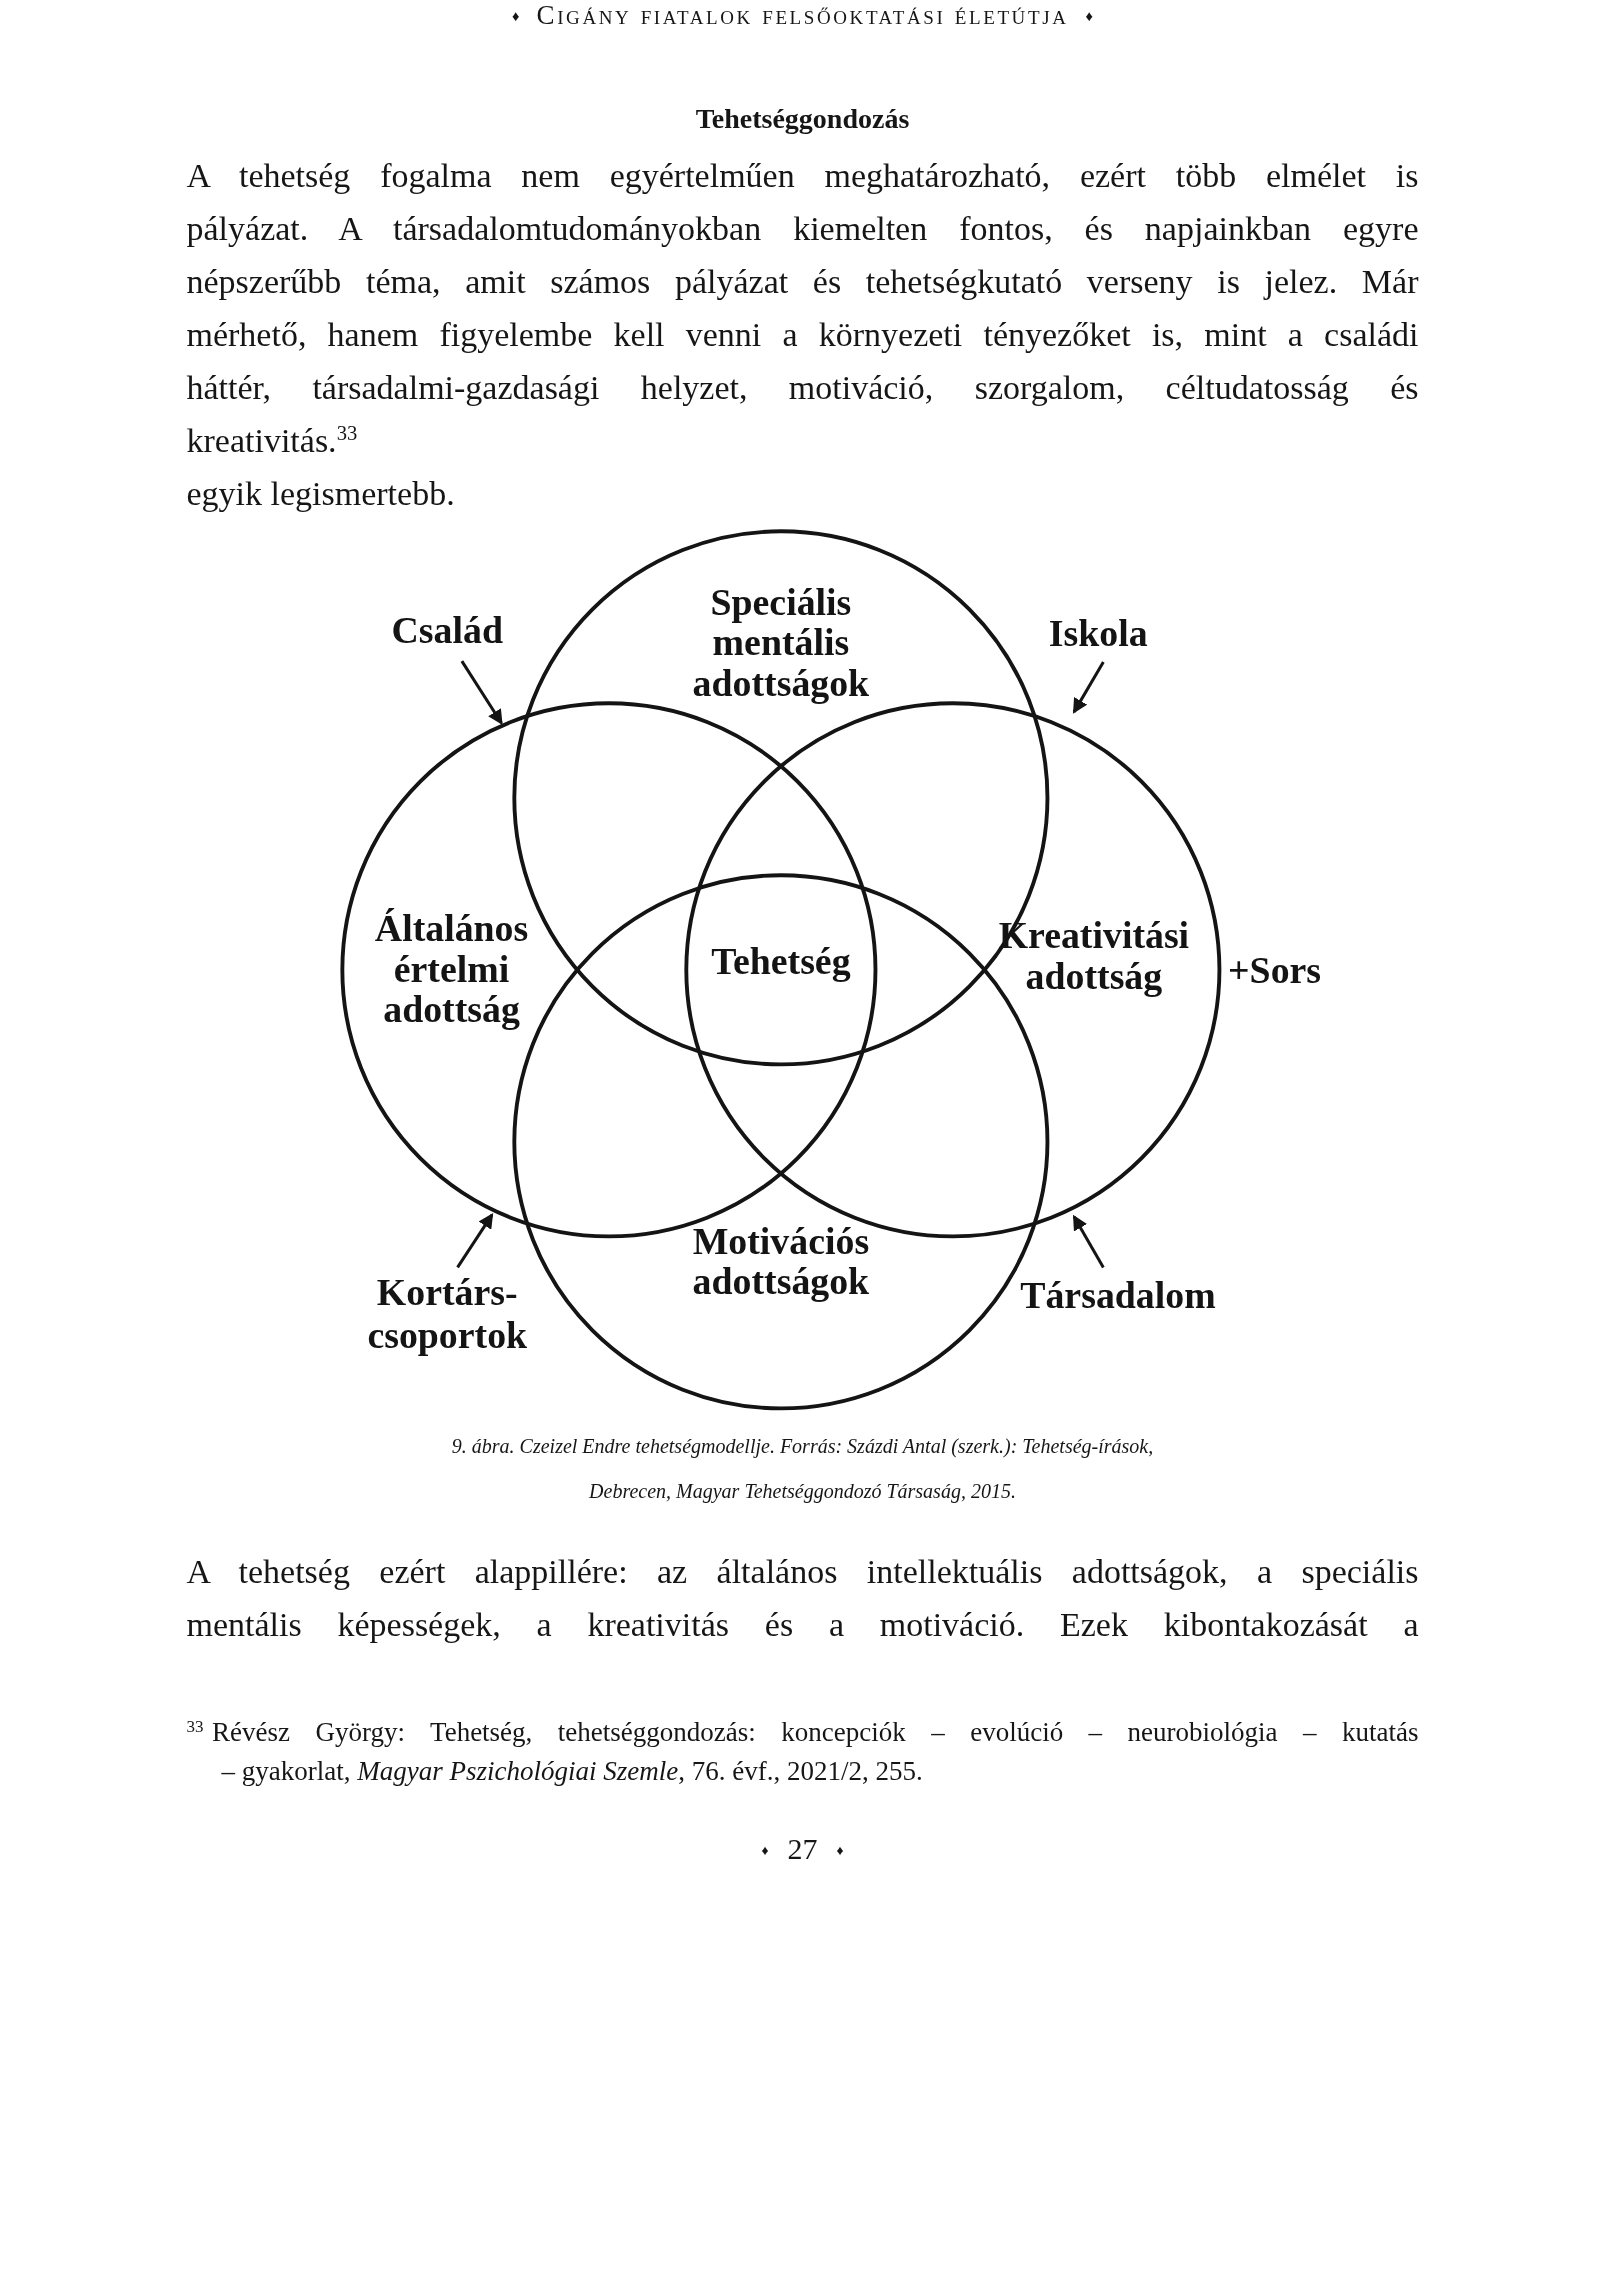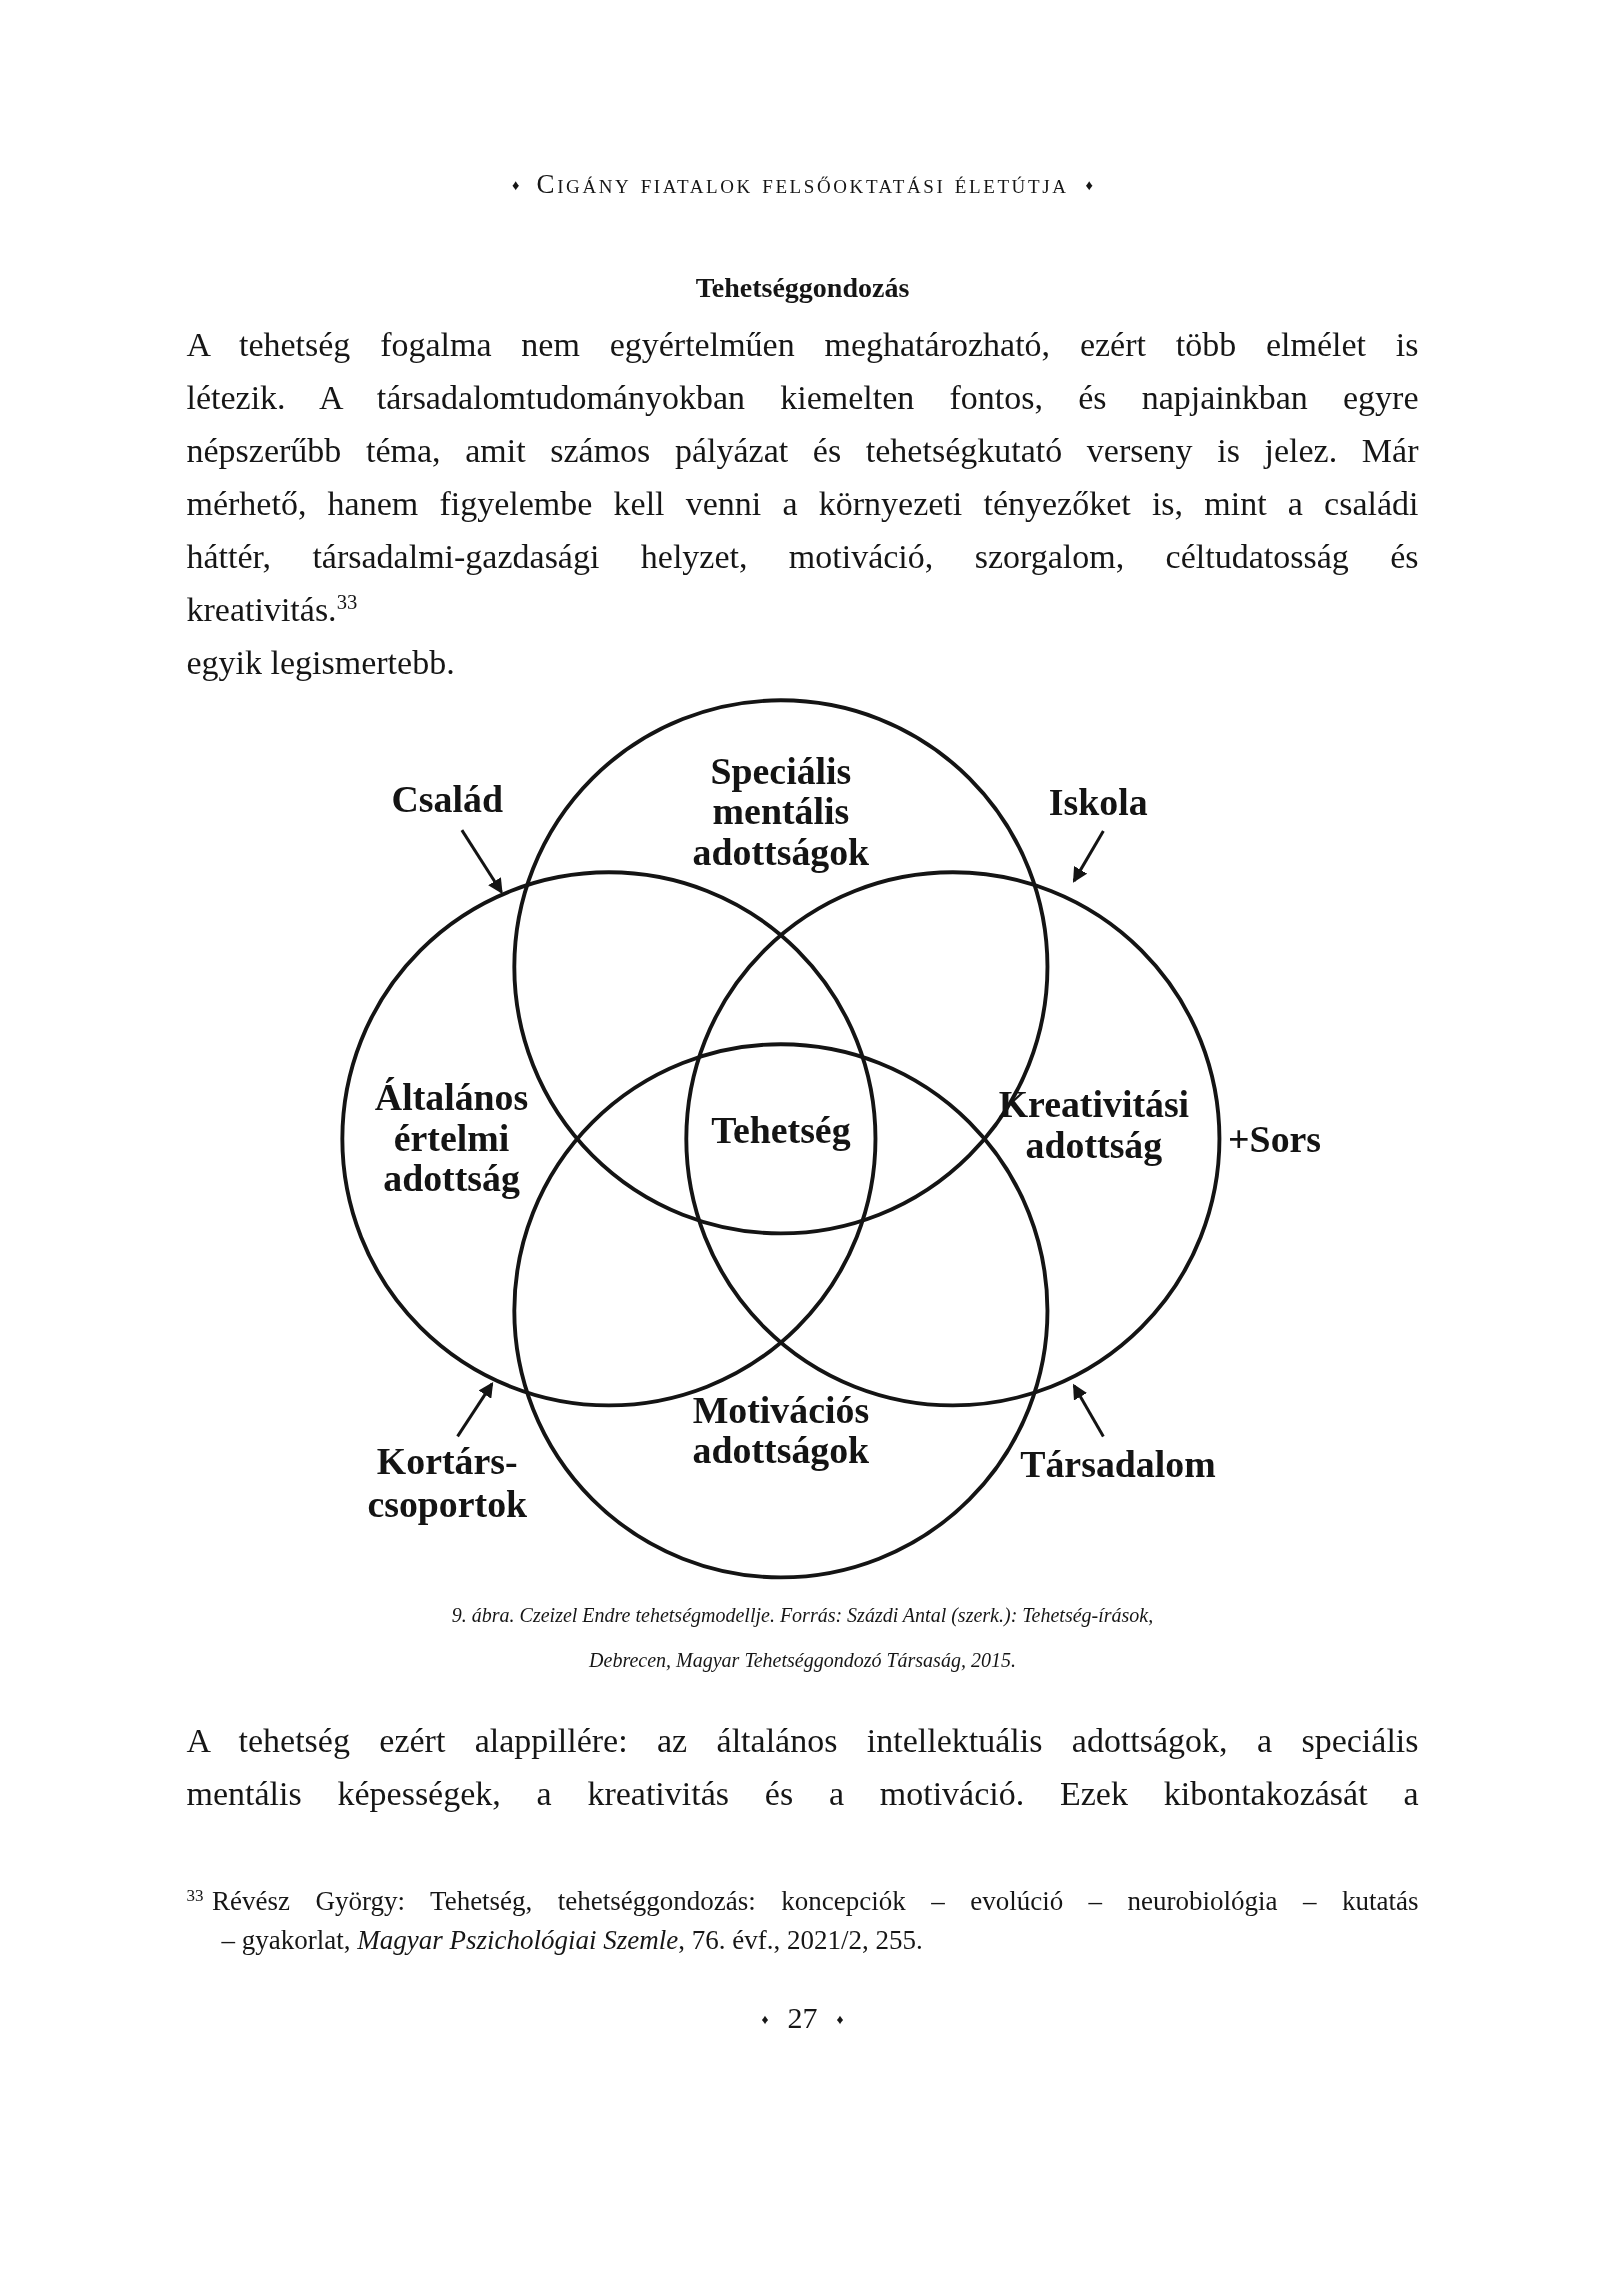--- a/index.html
+++ b/index.html
@@ -11,21 +11,20 @@
     height: 2295px;
     margin: 0 auto;
     background: #ffffff;
     color: #161616;
     font-family: "Liberation Serif", "DejaVu Serif", serif;
     overflow: hidden;
   }
   .col { width: 1232px; margin: 0 auto; }
 
   .running-header {
-    margin-top: 169px;
     text-align: center;
     font-size: 27px;
     line-height: 31px;
     white-space: nowrap;
   }
   .running-header .sc {
     font-variant: small-caps;
     letter-spacing: 2.6px;
   }
   .diamond {
@@ -94,21 +93,21 @@
   <div class="col">
 
     <div class="running-header">
       <span class="diamond">♦</span><span class="sc">Cigány fiatalok felsőoktatási életútja</span><span class="diamond">♦</span>
     </div>
 
     <h1 class="title">Tehetséggondozás</h1>
 
     <div class="para p1">
       <div class="jline">A tehetség fogalma nem egyértelműen meghatározható, ezért több elmélet is</div>
-      <div class="jline">létezik. A társadalomtudományokban kiemelten fontos, és napjainkban egyre</div>
+      <div class="jline">pályázat. A társadalomtudományokban kiemelten fontos, és napjainkban egyre</div>
       <div class="jline">népszerűbb téma, amit számos pályázat és tehetségkutató verseny is jelez. Már</div>
       <div class="jline">mérhető, hanem figyelembe kell venni a környezeti tényezőket is, mint a családi</div>
       <div class="jline">háttér, társadalmi-gazdasági helyzet, motiváció, szorgalom, céltudatosság és</div>
       <div class="jline plain"><span>kreativitás.</span><sup class="fnref">33</sup></div>
     </div>
 
     <div class="para p2">
       <div class="jline plain">egyik legismertebb.</div>
     </div>
 

